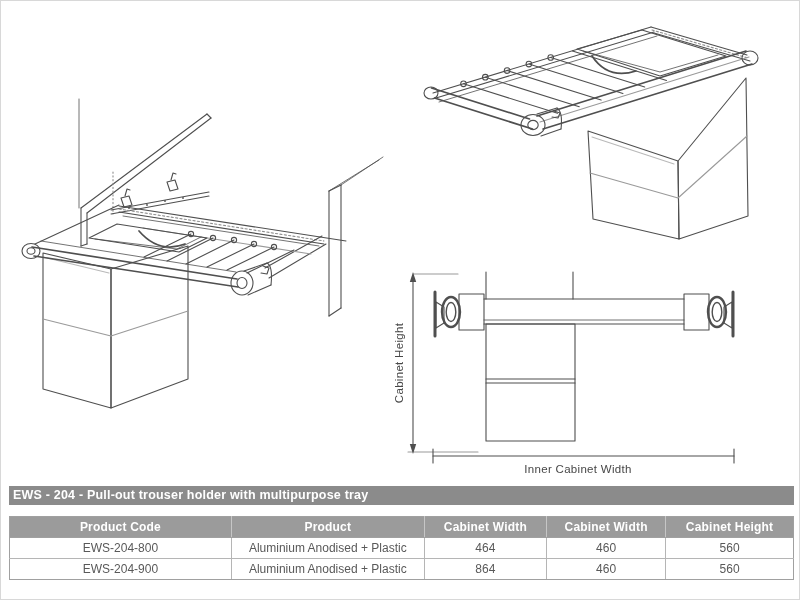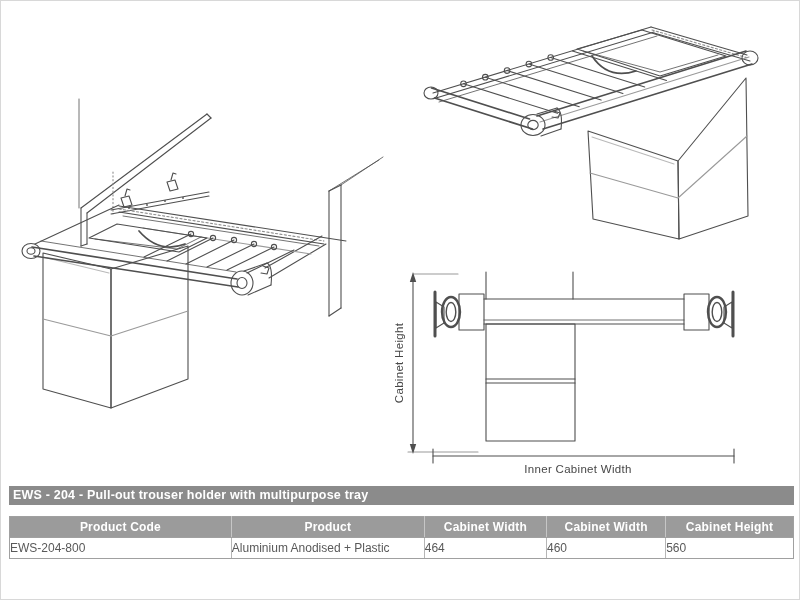--- a/index.html
+++ b/index.html
@@ -30,21 +30,21 @@
     position:absolute;left:8px;top:515px;width:785px;
     border-collapse:collapse;table-layout:fixed;font-size:12px;
   }
   table.spec th{
     background:#9b9b9b;color:#ffffff;font-weight:bold;height:20px;
     border:1px solid #c6c6c6;border-top:1px solid #a0a0a0;border-bottom:1px solid #a0a0a0;
     padding:0;text-align:center;letter-spacing:.2px;
   }
   table.spec td{
     background:#ffffff;color:#595959;height:20px;border:1px solid #b5b5b5;
-    padding:0;
+    padding:0;text-align:center;
   }
   table.spec th:first-child,table.spec td:first-child{border-left:1px solid #a0a0a0;}
   table.spec th:last-child,table.spec td:last-child{border-right:1px solid #a0a0a0;}
   table.spec tr:last-child td{border-bottom:1px solid #a0a0a0;}
 </style>
 </head>
 <body>
 
 <div class="page">
 
@@ -250,16 +250,23 @@
       </tr>
     </thead>
     <tbody>
       <tr>
         <td>EWS-204-800</td>
         <td>Aluminium Anodised + Plastic</td>
         <td>464</td>
         <td>460</td>
         <td>560</td>
       </tr>
+      <tr>
+        <td>EWS-204-900</td>
+        <td>Aluminium Anodised + Plastic</td>
+        <td>864</td>
+        <td>460</td>
+        <td>560</td>
+      </tr>
     </tbody>
   </table>
 
 </div>
 
 </body></html>

